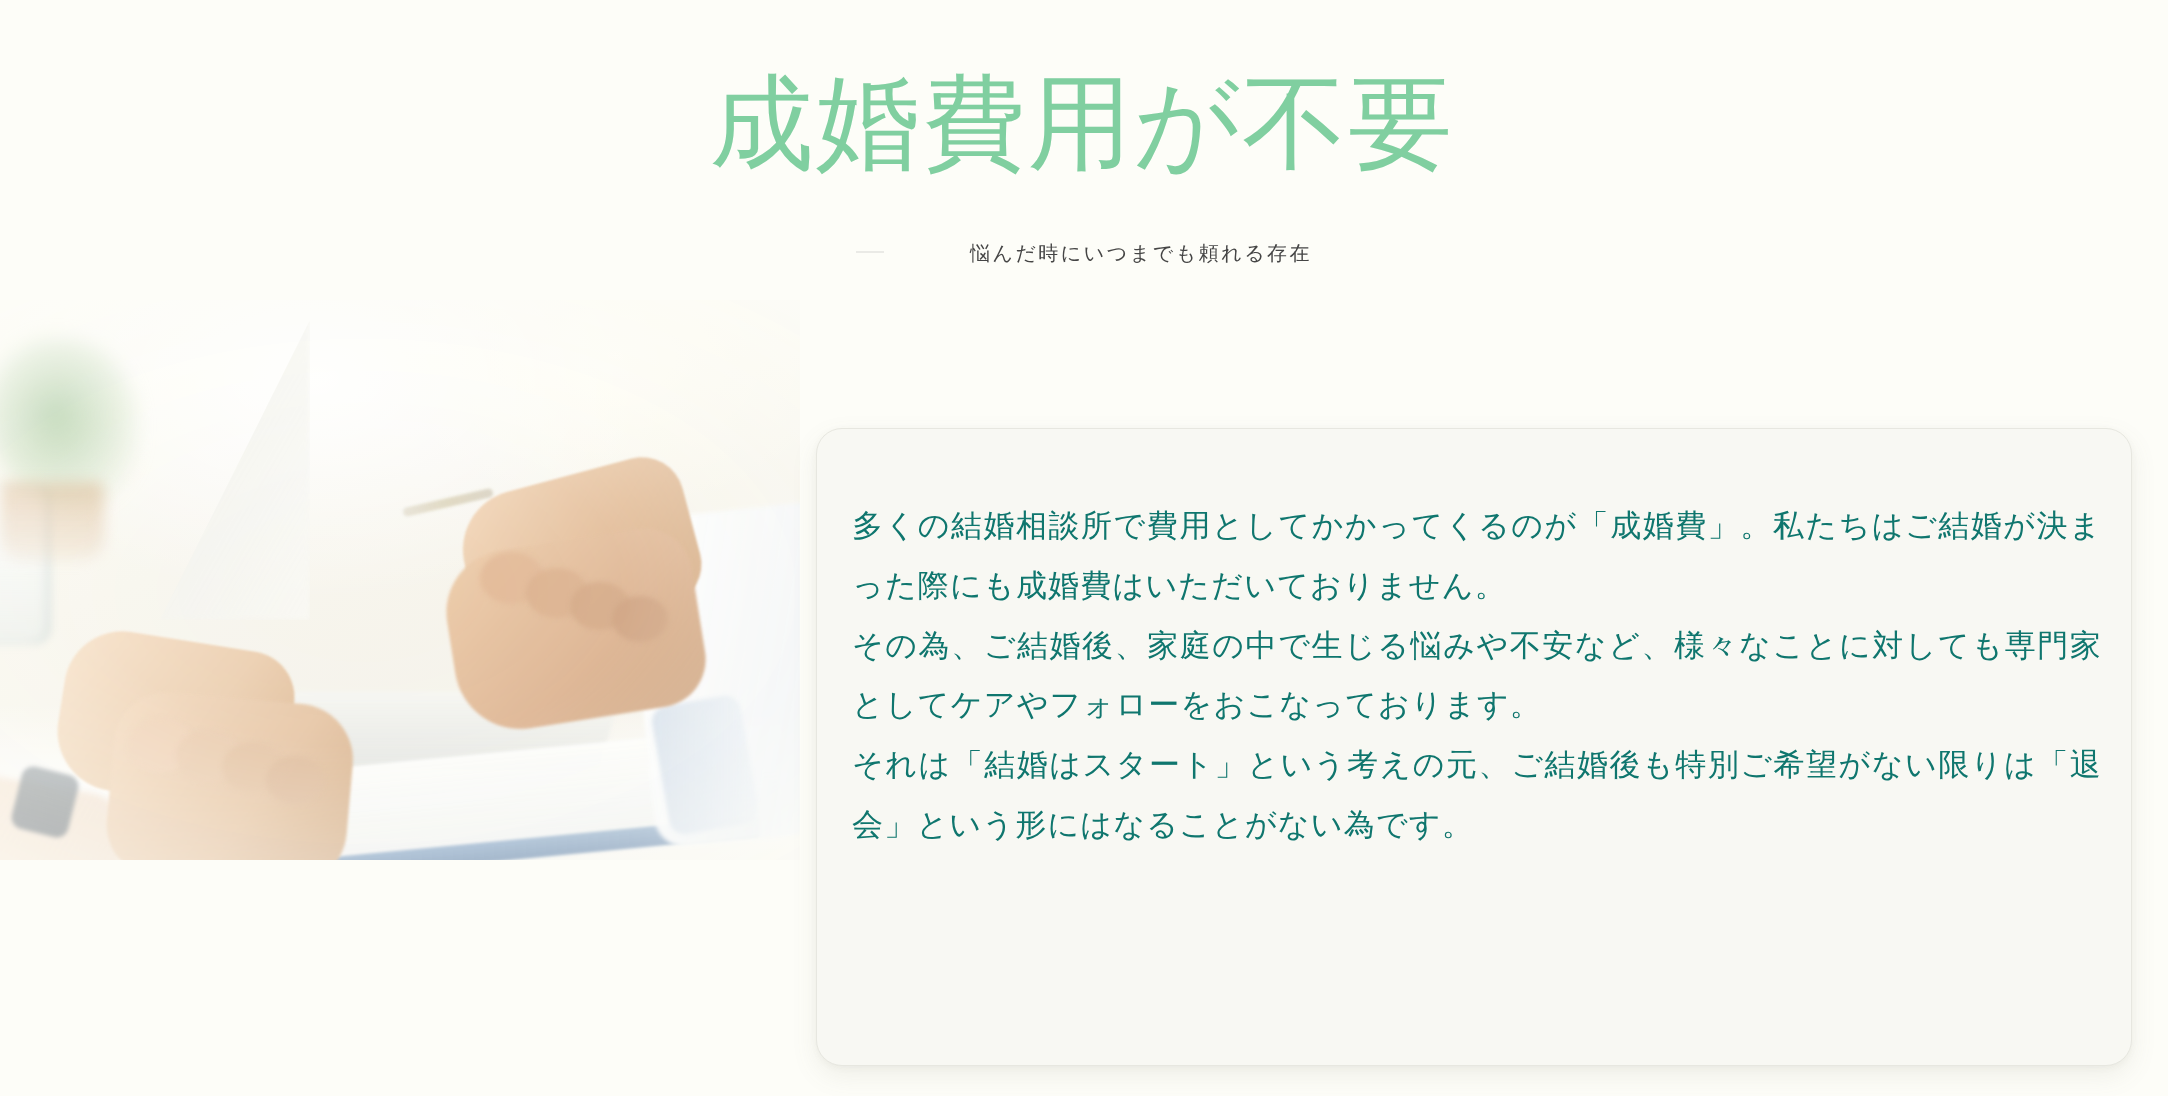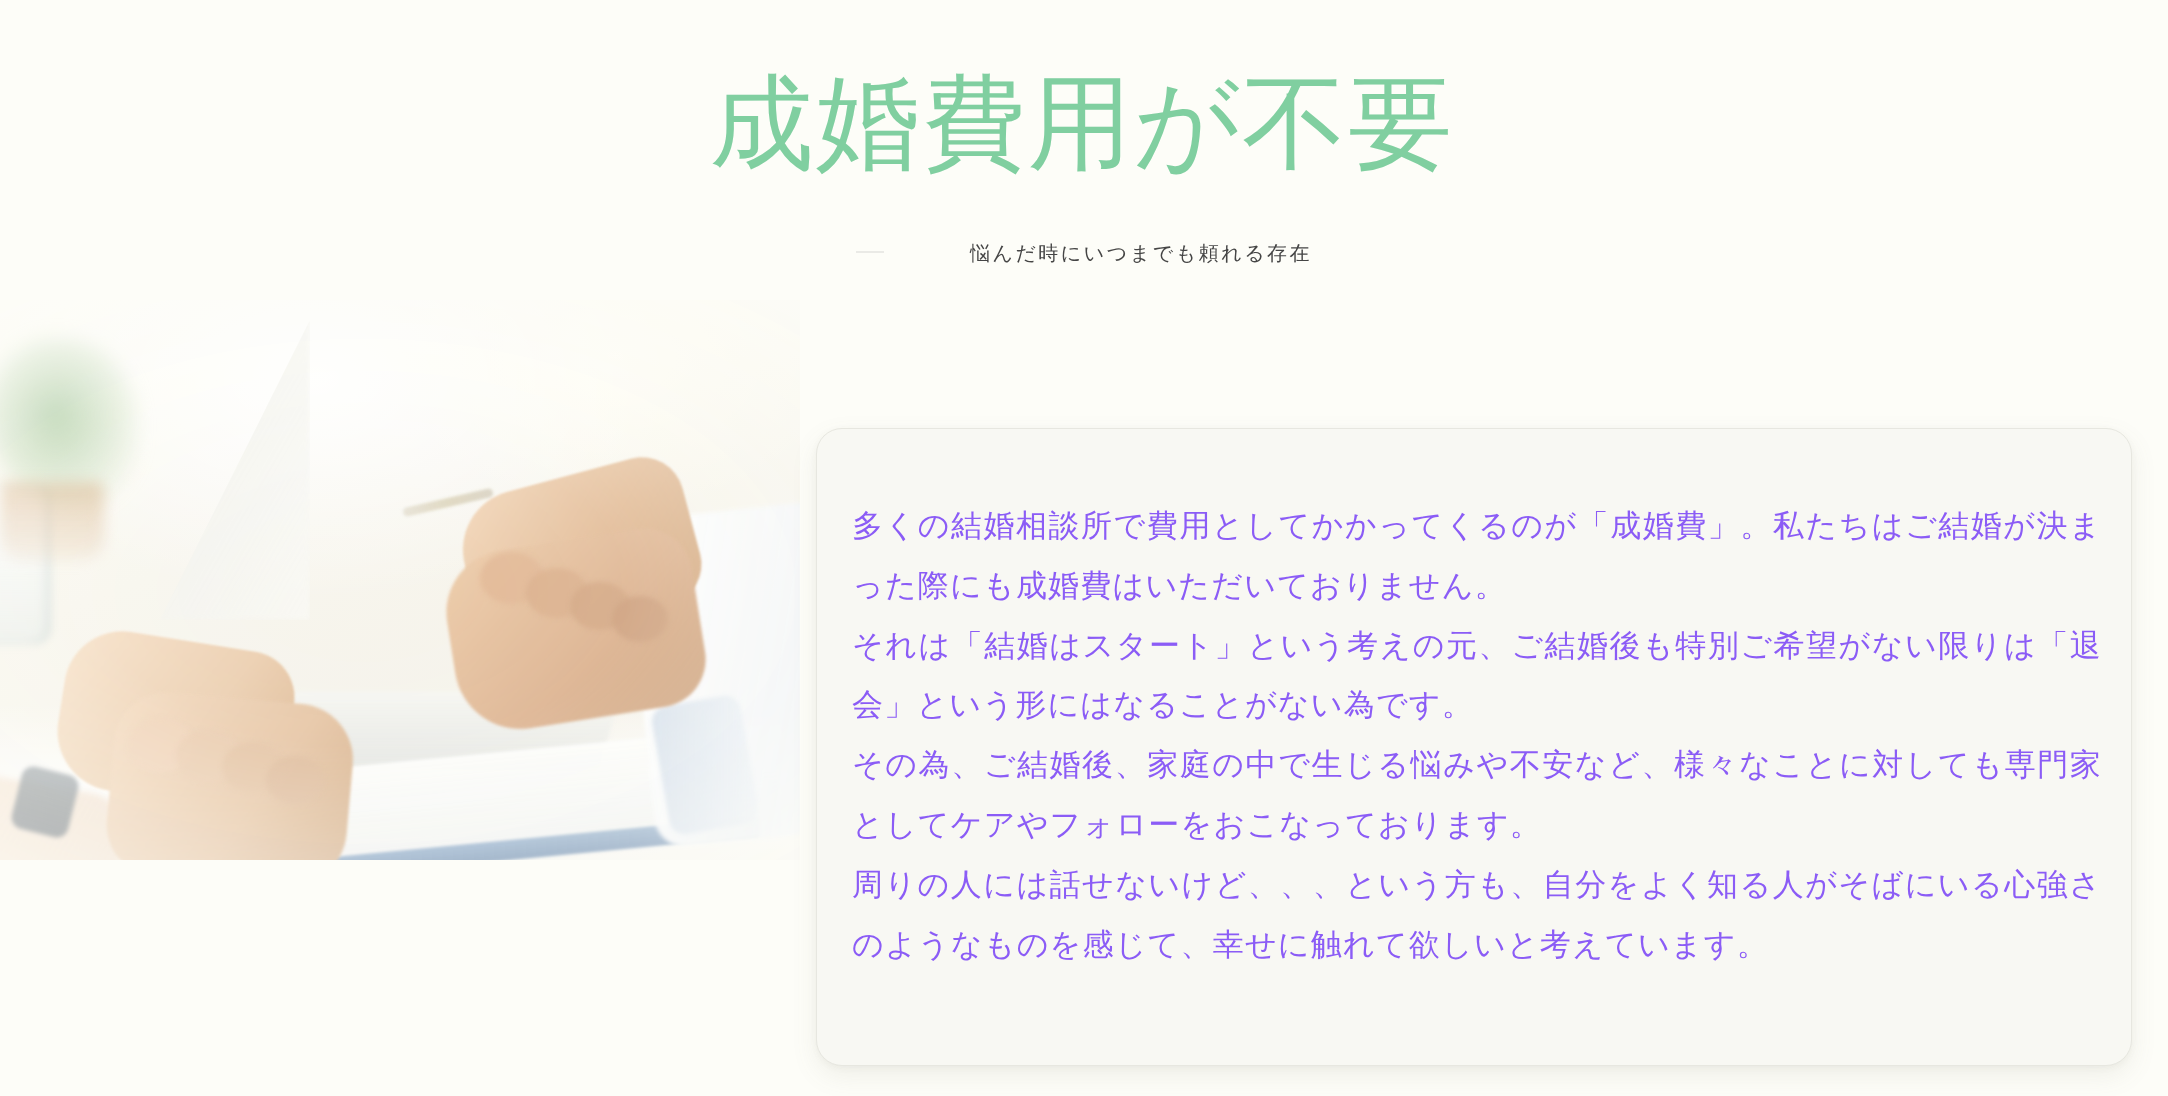--- a/index.html
+++ b/index.html
@@ -275,21 +275,21 @@
   }
 
   .card-body {
     position: absolute;
     left: 852px;
     top: 496px;
     width: 1250px;
     z-index: 6;
   }
   .card-body p {
-    color: #8b5cf6;
+    color: #0f766e;
     font-size: 31px;
     line-height: 1.93;
     letter-spacing: 1.2px;
     text-align: justify;
     text-justify: inter-character;
     font-weight: 400;
   }
 </style>
 </head>
 <body>
@@ -328,18 +328,17 @@
 
   <div class="headline-sub">
     <span class="sub-dash"></span><span>悩んだ時にいつまでも頼れる存在</span>
   </div>
 
   <div class="card"></div>
 
 
   <div class="card-body">
     <p>多くの結婚相談所で費用としてかかってくるのが「成婚費」。私たちはご結婚が決まった際にも成婚費はいただいておりません。</p>
+    <p>その為、ご結婚後、家庭の中で生じる悩みや不安など、様々なことに対しても専門家としてケアやフォローをおこなっております。</p>
     <p>それは「結婚はスタート」という考えの元、ご結婚後も特別ご希望がない限りは「退会」という形にはなることがない為です。</p>
-    <p>その為、ご結婚後、家庭の中で生じる悩みや不安など、様々なことに対しても専門家としてケアやフォローをおこなっております。</p>
-    <p>周りの人には話せないけど、、、という方も、自分をよく知る人がそばにいる心強さのようなものを感じて、幸せに触れて欲しいと考えています。</p>
   </div>
 
 </div>
 
 </body></html>

